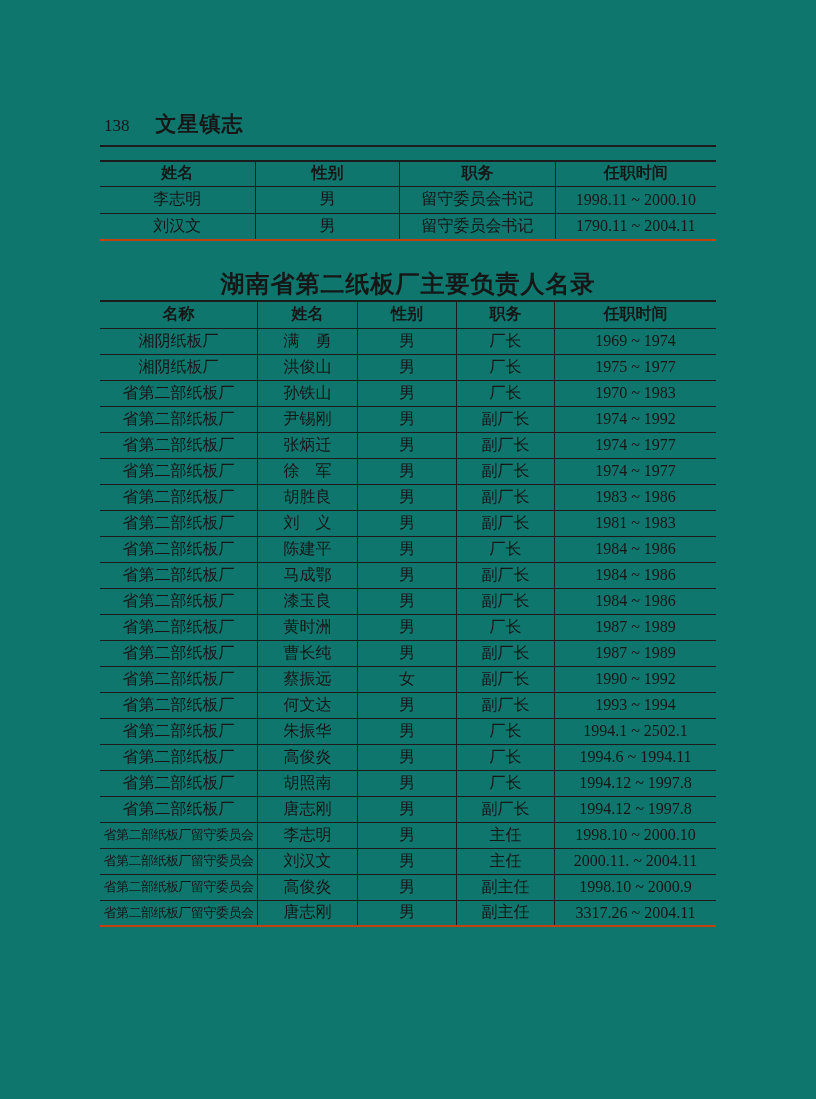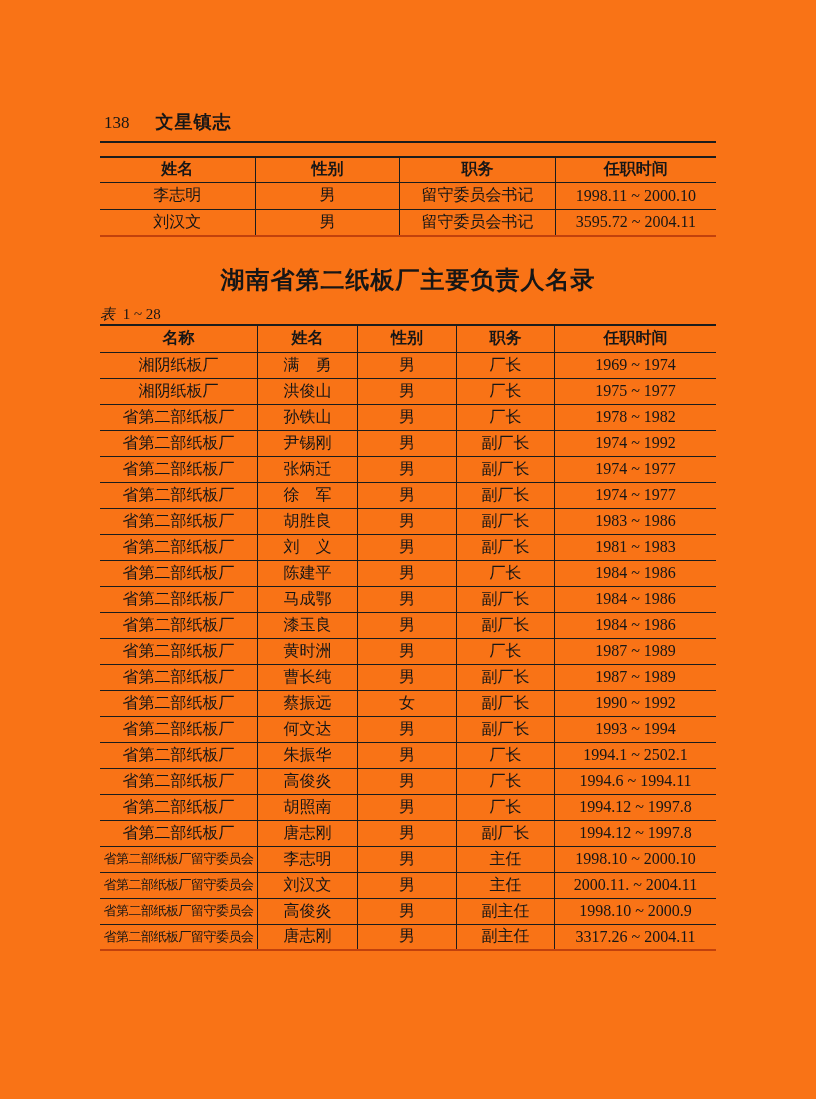--- a/index.html
+++ b/index.html
@@ -3,41 +3,41 @@
 <meta charset="utf-8">
 <style>
   * { margin: 0; padding: 0; box-sizing: border-box; }
   html, body { background: #ffffff; }
   body { font-family: "Liberation Serif", "DejaVu Serif", serif; color: #161616; }
 
   .page {
     position: relative;
     width: 816px;
     height: 1099px;
-    background: #f97316;
+    background: #0f766e;
     padding: 110px 100px 0 100px;
     overflow: hidden;
   }
 
   
   .page-header {
     display: flex;
     align-items: baseline;
     gap: 26px;
     padding: 0 2px 7px 4px;
     border-bottom: 2px solid #1c1c1c;
   }
   .page-number {
     font-family: "Liberation Serif", "DejaVu Serif", serif;
     font-size: 17px;
   }
   .book-title {
     font-family: Liberation Sans, sans-serif;
     font-weight: bold;
-    font-size: 18px;
+    font-size: 21px;
     letter-spacing: 1px;
   }
 
   
   table {
     width: 100%;
     border-collapse: collapse;
     table-layout: fixed;
     border-top: 2px solid #1c1c1c;
     border-bottom: 2px solid #c2410c;
@@ -109,31 +109,27 @@
         <tr>
           <td>李志明</td>
           <td>男</td>
           <td>留守委员会书记</td>
           <td>1998.11 ~ 2000.10</td>
         </tr>
         <tr>
           <td>刘汉文</td>
           <td>男</td>
           <td>留守委员会书记</td>
-          <td>3595.72 ~ 2004.11</td>
+          <td>1790.11 ~ 2004.11</td>
         </tr>
       </tbody>
   </table>
 
   <div class="section-title">湖南省第二纸板厂主要负责人名录</div>
 
-  <div class="table-label">
-    <span class="prefix">表</span>
-    <span class="range">1 ~ 28</span>
-  </div>
 
   <table class="t2">
     <colgroup>
       <col style="width:25.6%">
         <col style="width:16.2%">
         <col style="width:16.1%">
         <col style="width:15.9%">
         <col style="width:26.2%">
     </colgroup>
     <thead>
@@ -158,21 +154,21 @@
           <td>洪俊山</td>
           <td>男</td>
           <td>厂长</td>
           <td>1975 ~ 1977</td>
         </tr>
         <tr>
           <td>省第二部纸板厂</td>
           <td>孙铁山</td>
           <td>男</td>
           <td>厂长</td>
-          <td>1978 ~ 1982</td>
+          <td>1970 ~ 1983</td>
         </tr>
         <tr>
           <td>省第二部纸板厂</td>
           <td>尹锡刚</td>
           <td>男</td>
           <td>副厂长</td>
           <td>1974 ~ 1992</td>
         </tr>
         <tr>
           <td>省第二部纸板厂</td>

